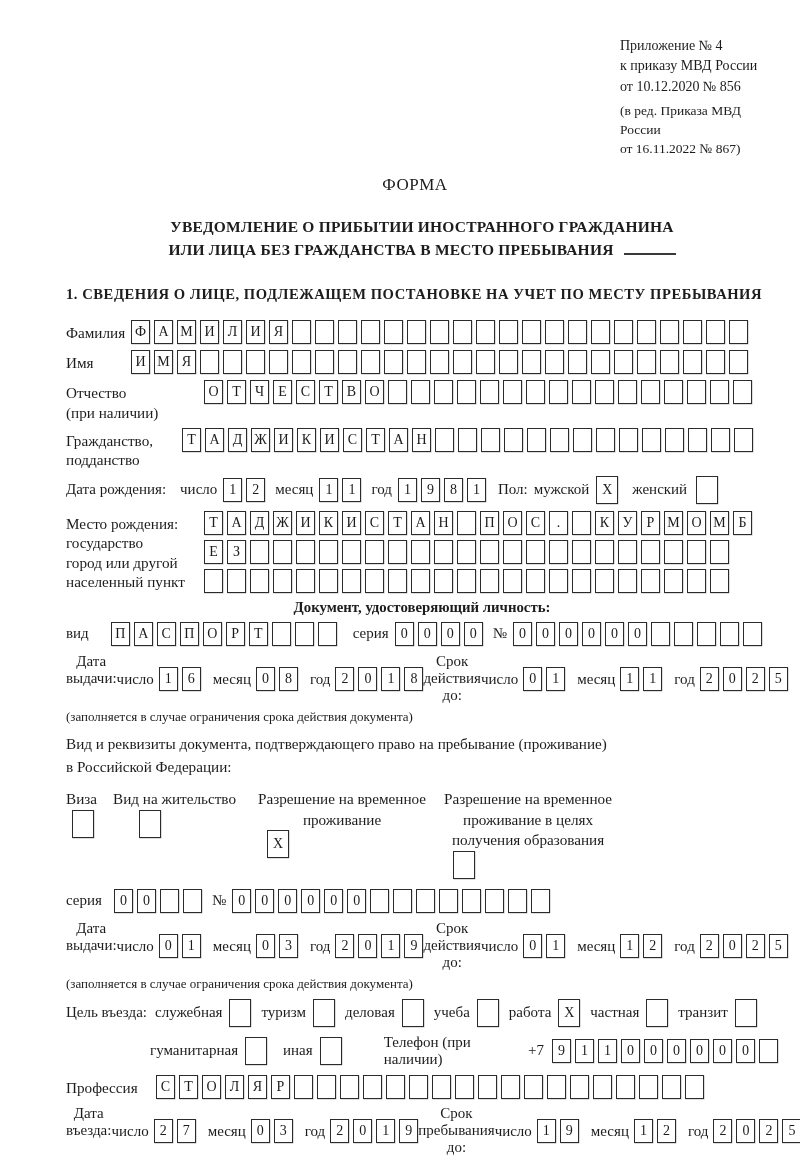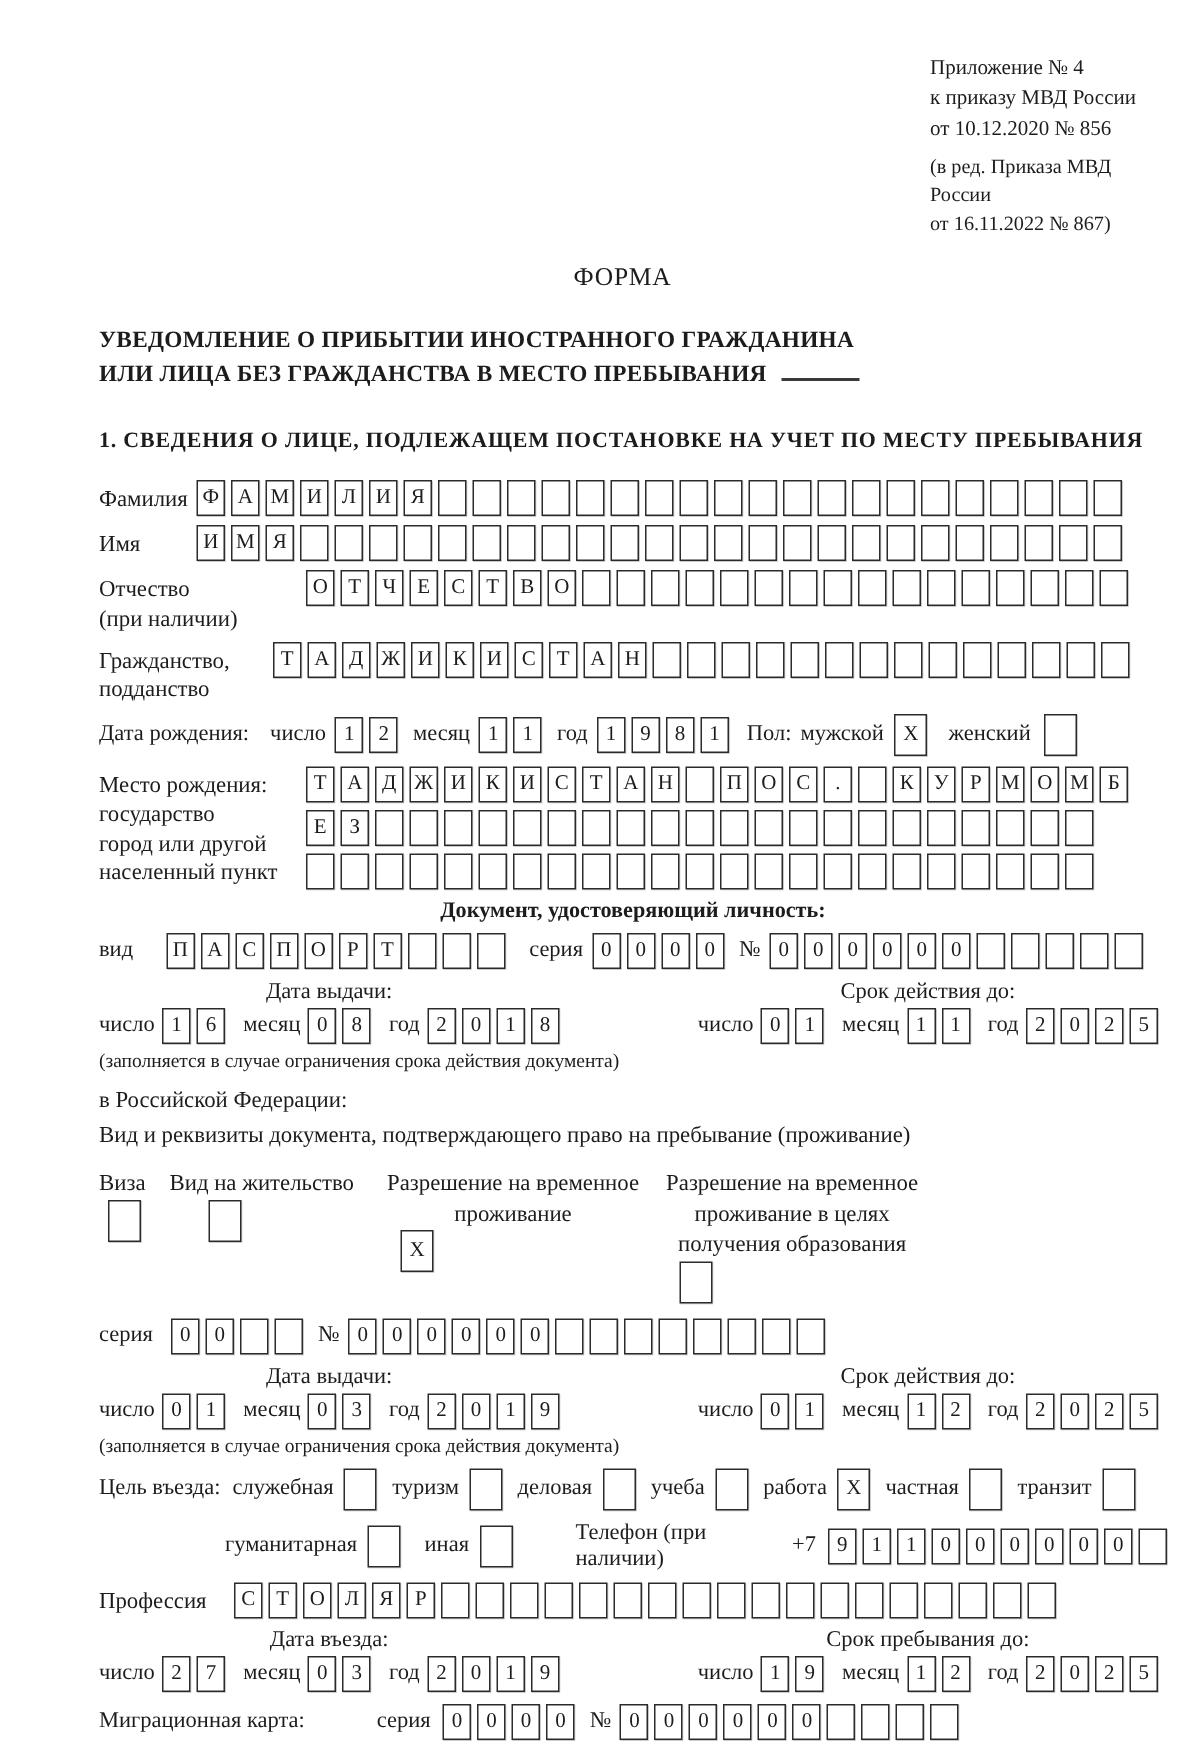--- a/index.html
+++ b/index.html
@@ -10,21 +10,21 @@
     color:#1c1c1c; font-size:15px;
   }
   .page { padding:36px 22px 0 66px; }
 
   
   .hdr { margin-left:554px; font-size:14px; line-height:1.45; }
   .hdr-sub { font-size:13.5px; margin-top:5px; line-height:1.4; }
   .forma { text-align:center; padding-right:14px; font-weight:normal; font-size:17px; margin-top:16px; letter-spacing:.5px; }
 
   
-  .title { text-align:left; font-weight:bold; font-size:15.5px; margin-top:20px; line-height:1.5; letter-spacing:.2px;font-family:Liberation Serif, serif; }
+  .title { text-align:center; font-weight:bold; font-size:15.5px; margin-top:20px; line-height:1.5; letter-spacing:.2px;font-family:Liberation Serif, serif; }
   .uline { display:inline-block; width:52px; border-bottom:2px solid #3a3a3a; margin-left:10px; }
 
   .sec1 { font-weight:bold; font-size:14.6px; margin:25px 0 17px; letter-spacing:.55px; }
 
   
   .r { display:flex; align-items:flex-start; margin-bottom:6px; }
   .lbl { font-size:15.2px; flex:none; line-height:1.28; padding-top:3px; }
   .cells { display:flex; gap:4px; flex-wrap:nowrap; }
   .cell {
     flex:none; width:19px; height:24px;
@@ -40,21 +40,21 @@
   .inline { display:flex; align-items:center; margin-bottom:7px; }
   .inline .wd { margin:0 6px 0 10px; }
   .inline .wd:first-child { margin-left:0; }
 
   .stack { display:flex; flex-direction:column; gap:5px; }
 
   .center-head { text-align:center; font-weight:bold; font-size:14.8px; margin:4px 0 6px; }
 
   
   .dates { display:flex; margin-top:2px; }
-  .dgroup { display:flex; flex-direction:column; }
+  .dgroup { display:flex; flex-direction:row; }
   .dgroup.rgt { margin-left:auto; margin-right:6px;justify-content:space-between; }
   .dcap { text-align:center; font-size:15px; margin-bottom:2px; }
   .dline { display:flex; align-items:center; }
   .dline .wd { margin:0 5px 0 12px; }
   .dline .wd:first-child { margin-left:0; }
   .dnote { width:100%; text-align:left; padding-right:22px; font-size:13px; margin:3px 0 7px; }
 
   .plain { font-size:15.2px; line-height:1.55; }
 
   
@@ -428,22 +428,22 @@
             <span class="cell">2</span>
             <span class="cell">0</span>
             <span class="cell">2</span>
             <span class="cell">5</span>
           </span>
       </div>
     </div>
   </div>
   <div class="dnote">(заполняется в случае ограничения срока действия документа)</div>
 
+  <div class="plain">Вид и реквизиты документа, подтверждающего право на пребывание (проживание)</div>
   <div class="plain">в Российской Федерации:</div>
-  <div class="plain">Вид и реквизиты документа, подтверждающего право на пребывание (проживание)</div>
 
   <div class="opts">
     <div class="opt">
       <div class="olbl">Виза</div>
       <div class="cells cbx" style="margin-left:6px">
           <span class="cell"></span>
         </div>
     </div>
     <div class="opt" style="margin-left:16px">
       <div class="olbl">Вид на жительство</div>

